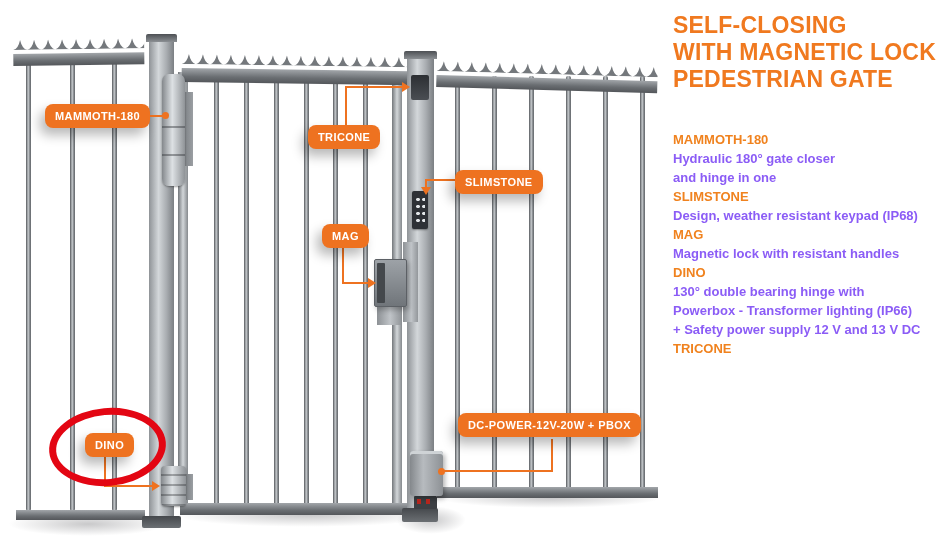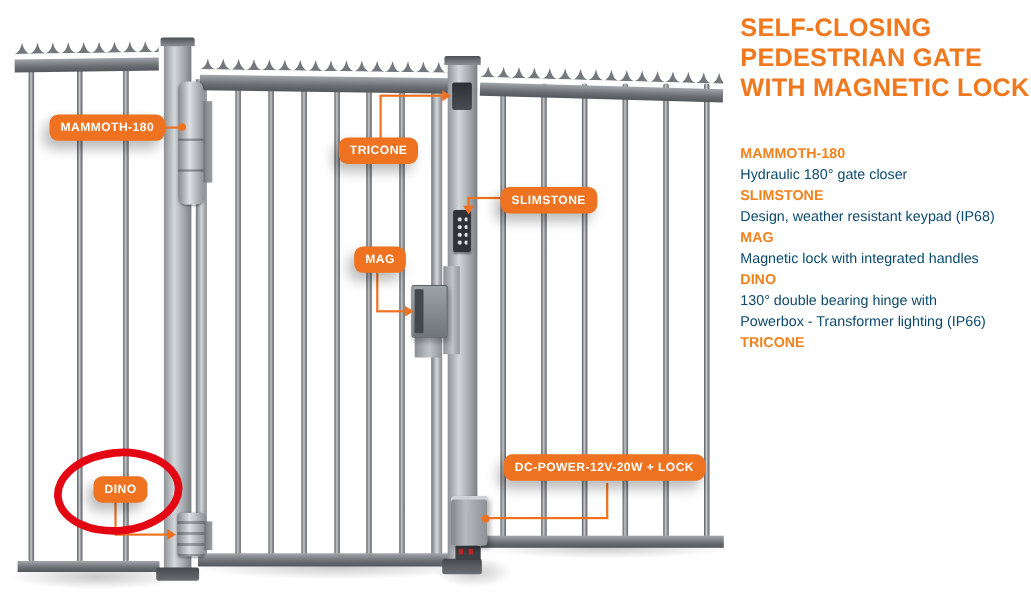--- a/index.html
+++ b/index.html
@@ -77,21 +77,21 @@
     border:7px solid #e30613;border-radius:50%;transform:rotate(-5deg);
   }
   
   .info{position:absolute;left:673px;top:12px;width:260px}
   .hline{
     font-size:23px;line-height:27px;font-weight:bold;color:#f0791f;
     letter-spacing:.2px;white-space:nowrap;
   }
   .products{margin-top:37px}
   .pname{font-size:13px;line-height:19px;font-weight:bold;color:#f0821e;white-space:nowrap}
-  .pline{font-size:13px;line-height:19px;font-weight:normal;color:#0c4a6e;white-space:nowrap}
+  .pline{font-size:13px;line-height:19px;font-weight:bold;color:#8b5cf6;white-space:nowrap}
 </style>
 </head>
 <body>
 
 <div class="abs" style="left:0;top:0;width:660px;height:549px">
 
   <div class="gshadow" style="left:8px;top:512px;width:160px;height:24px"></div>
   <div class="gshadow" style="left:175px;top:503px;width:262px;height:24px"></div>
   <div class="gshadow" style="left:396px;top:506px;width:70px;height:28px"></div>
   <div class="gshadow" style="left:437px;top:488px;width:225px;height:20px"></div>
@@ -189,46 +189,48 @@
   <div class="cline" style="left:551px;top:439px;width:2px;height:32px"></div>
   <div class="cline" style="left:444px;top:470px;width:109px;height:2px"></div>
   <div class="cdot" style="left:438px;top:468px"></div>
 
   <div class="callout" style="left:45px;top:104px">MAMMOTH-180</div>
   <div class="callout" style="left:308px;top:125px">TRICONE</div>
   <div class="callout" style="left:455px;top:170px">SLIMSTONE</div>
   <div class="callout" style="left:322px;top:224px">MAG</div>
   <div class="red-ellipse"></div>
   <div class="callout" style="left:85px;top:433px;z-index:45">DINO</div>
-  <div class="callout" style="left:458px;top:413px">DC-POWER-12V-20W + LOCK</div>
+  <div class="callout" style="left:458px;top:413px">DC-POWER-12V-20W + PBOX</div>
 </div>
 
 <div class="info">
   <div>
     <div class="hline">SELF-CLOSING</div>
+    <div class="hline">WITH MAGNETIC LOCK</div>
     <div class="hline">PEDESTRIAN GATE</div>
-    <div class="hline">WITH MAGNETIC LOCK</div>
   </div>
   <div class="products">
     <div>
       <div class="pname">MAMMOTH-180</div>
       <div class="pline">Hydraulic 180° gate closer</div>
+      <div class="pline">and hinge in one</div>
     </div>
     <div>
       <div class="pname">SLIMSTONE</div>
       <div class="pline">Design, weather resistant keypad (IP68)</div>
     </div>
     <div>
       <div class="pname">MAG</div>
-      <div class="pline">Magnetic lock with integrated handles</div>
+      <div class="pline">Magnetic lock with resistant handles</div>
     </div>
     <div>
       <div class="pname">DINO</div>
       <div class="pline">130° double bearing hinge with</div>
     </div>
     <div>
       <div class="pline">Powerbox - Transformer lighting (IP66)</div>
+      <div class="pline">+ Safety power supply 12 V and 13 V DC</div>
     </div>
     <div>
       <div class="pname">TRICONE</div>
     </div>
   </div>
 </div>
 
 </body></html>

